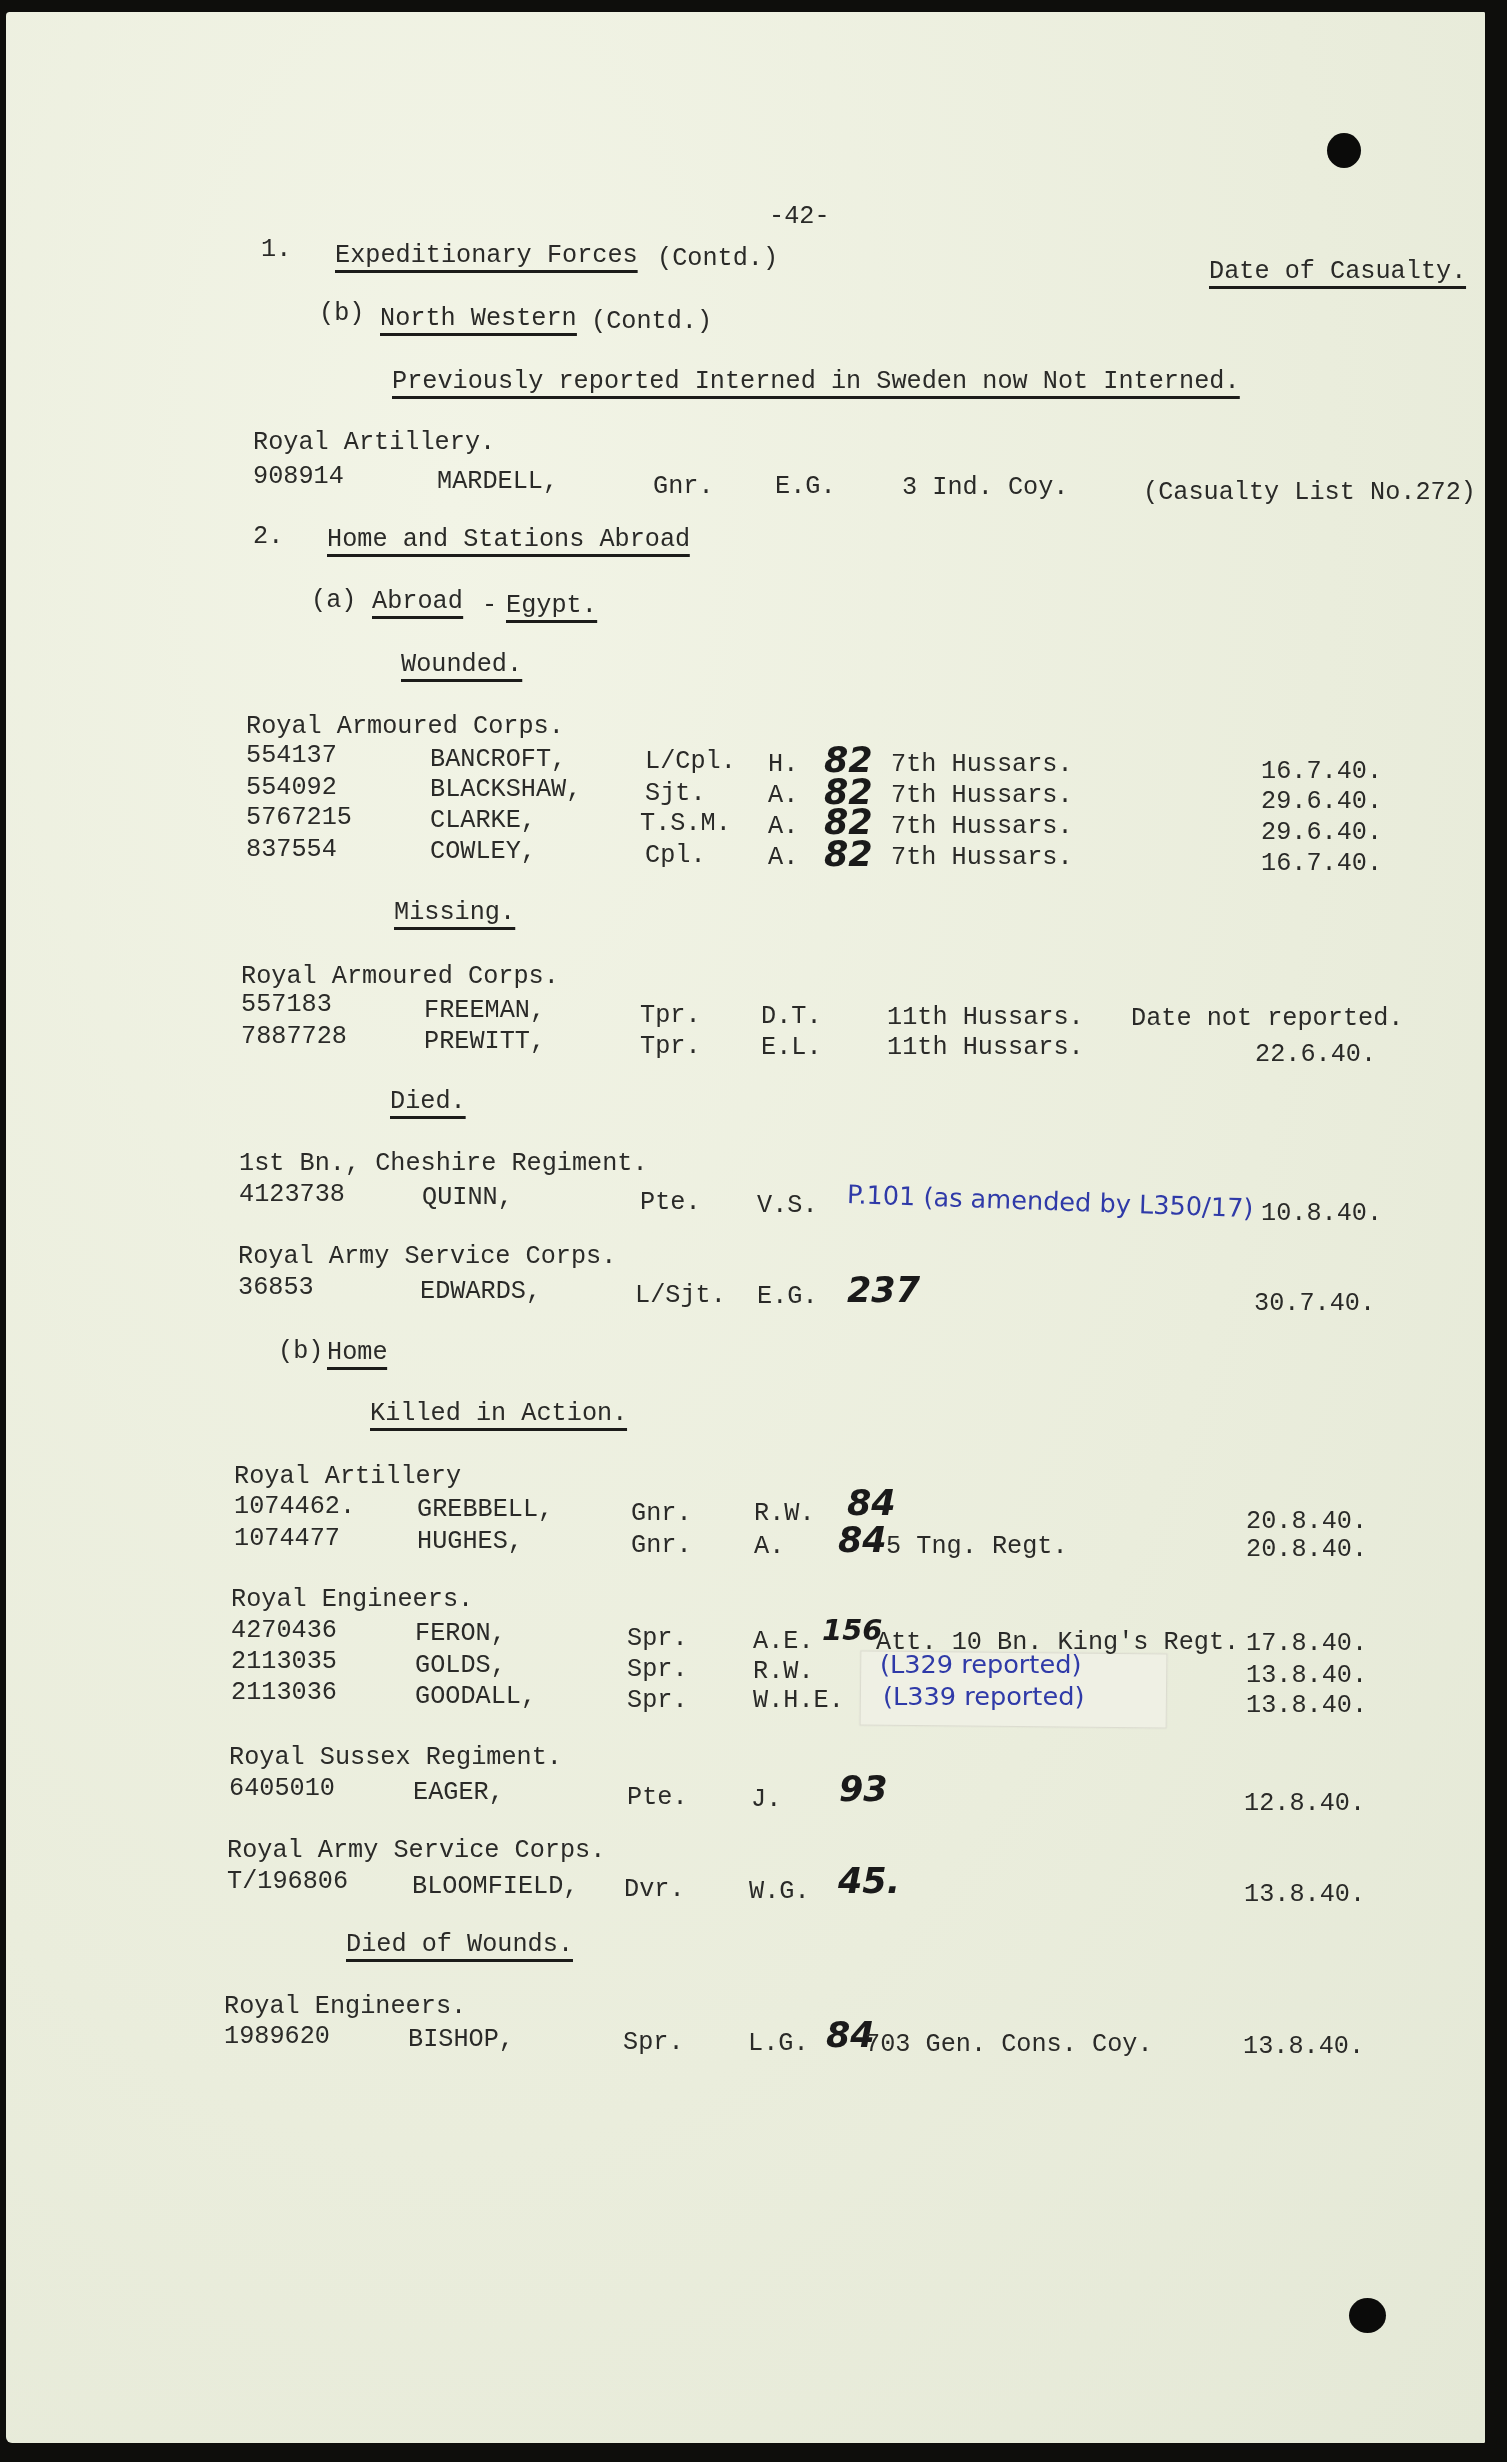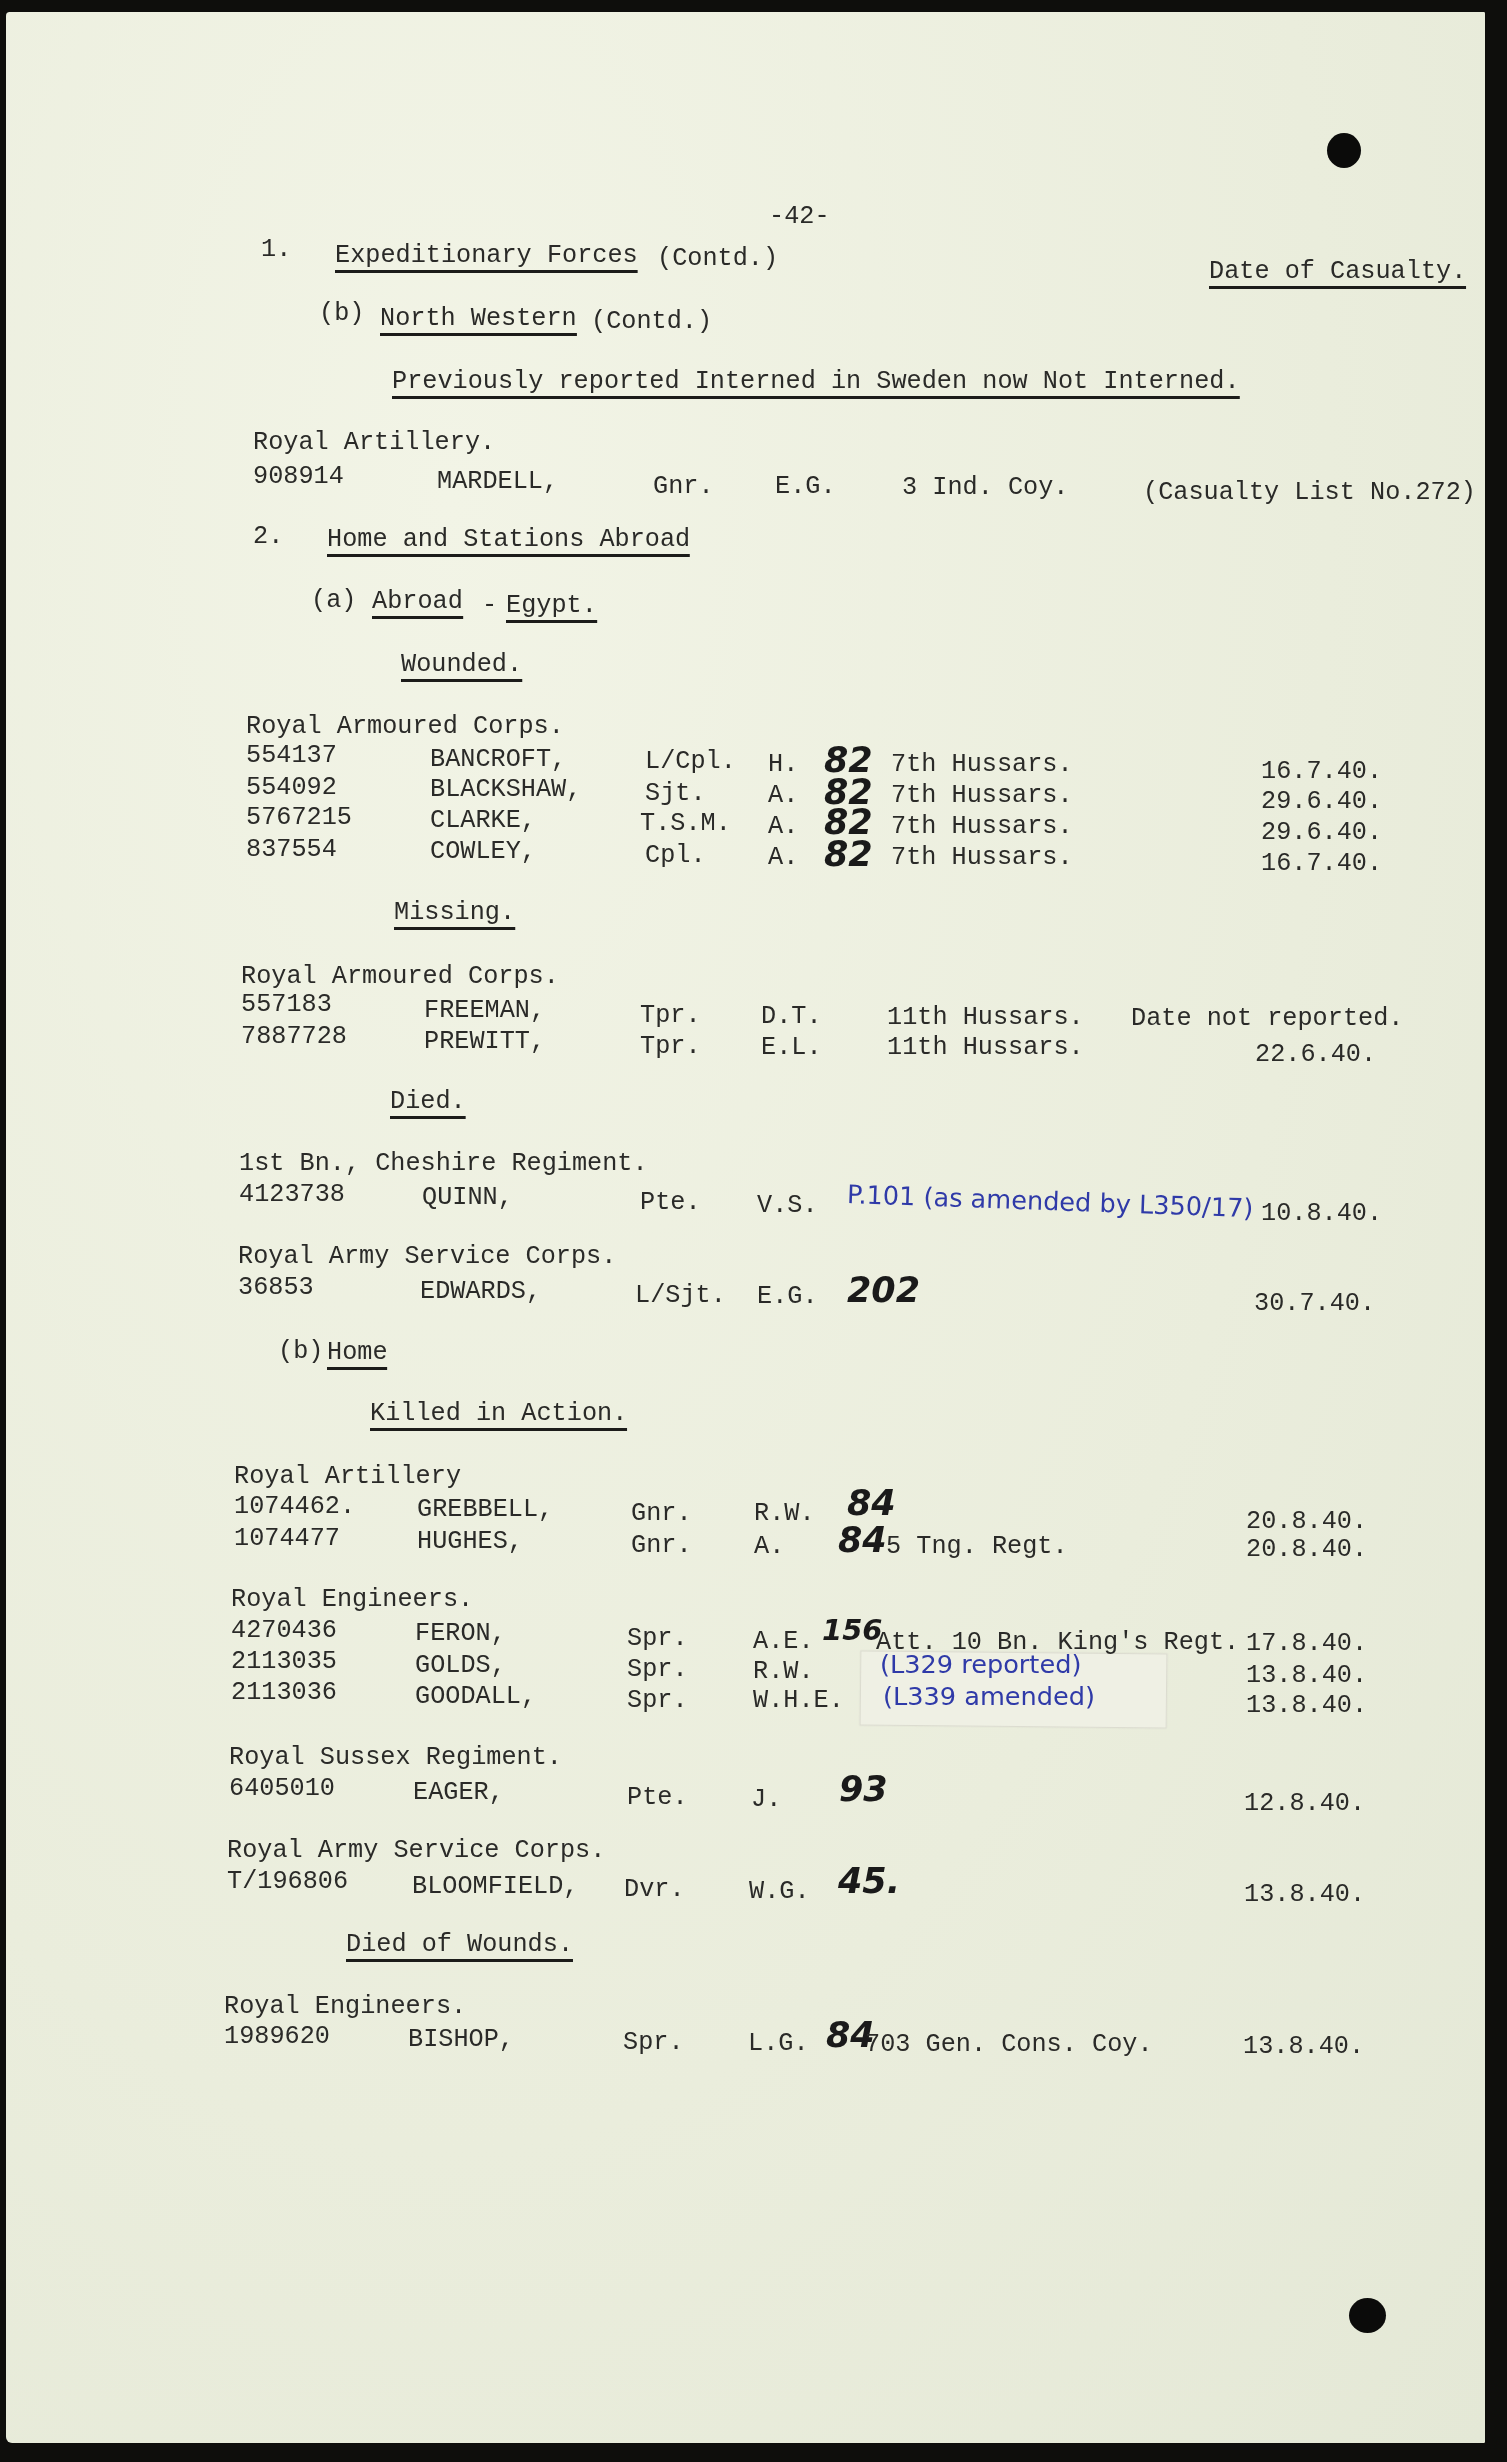--- a/index.html
+++ b/index.html
@@ -170,21 +170,21 @@
   <div class="pen" style="left:847px;top:1182px;">P.101 (as amended by L350/17)</div>
   <div class="t" style="left:1261px;top:1200px;">10.8.40.</div>
 </div>
 
 <div class="t" style="left:238px;top:1243px;">Royal Army Service Corps.</div>
 <div>
   <div class="t" style="left:238px;top:1274px;">36853</div>
   <div class="t" style="left:420px;top:1278px;">EDWARDS,</div>
   <div class="t" style="left:635px;top:1282px;">L/Sjt.</div>
   <div class="t" style="left:757px;top:1283px;">E.G.</div>
-  <div class="hand" style="left:847px;top:1273px;">202</div>
+  <div class="hand" style="left:847px;top:1273px;">237</div>
   <div class="t" style="left:1254px;top:1290px;">30.7.40.</div>
 </div>
 
 <div class="t" style="left:278px;top:1338px;">(b)</div>
 <div class="t u" style="left:327px;top:1339px;">Home</div>
 
 <div class="t u" style="left:370px;top:1400px;">Killed in Action.</div>
 
 <div class="t" style="left:234px;top:1463px;">Royal Artillery</div>
 <div>
@@ -222,21 +222,21 @@
   <div class="t" style="left:627px;top:1656px;">Spr.</div>
   <div class="t" style="left:753px;top:1658px;">R.W.</div>
   <div class="pen" style="left:880px;top:1652px;transform:none;">(L329 reported)</div>
   <div class="t" style="left:1246px;top:1662px;">13.8.40.</div>
 </div>
 <div>
   <div class="t" style="left:231px;top:1679px;">2113036</div>
   <div class="t" style="left:415px;top:1683px;">GOODALL,</div>
   <div class="t" style="left:627px;top:1687px;">Spr.</div>
   <div class="t" style="left:753px;top:1687px;">W.H.E.</div>
-  <div class="pen" style="left:883px;top:1684px;transform:none;">(L339 amended)</div>
+  <div class="pen" style="left:883px;top:1684px;transform:none;">(L339 reported)</div>
   <div class="t" style="left:1246px;top:1692px;">13.8.40.</div>
 </div>
 
 <div class="t" style="left:229px;top:1744px;">Royal Sussex Regiment.</div>
 <div>
   <div class="t" style="left:229px;top:1775px;">6405010</div>
   <div class="t" style="left:413px;top:1779px;">EAGER,</div>
   <div class="t" style="left:627px;top:1784px;">Pte.</div>
   <div class="t" style="left:751px;top:1786px;">J.</div>
   <div class="hand" style="left:839px;top:1772px;">93</div>

